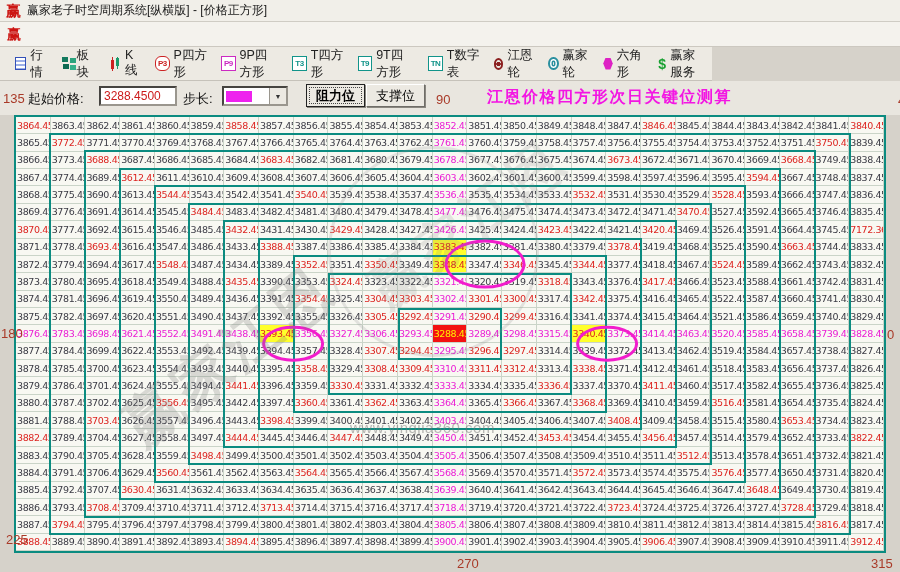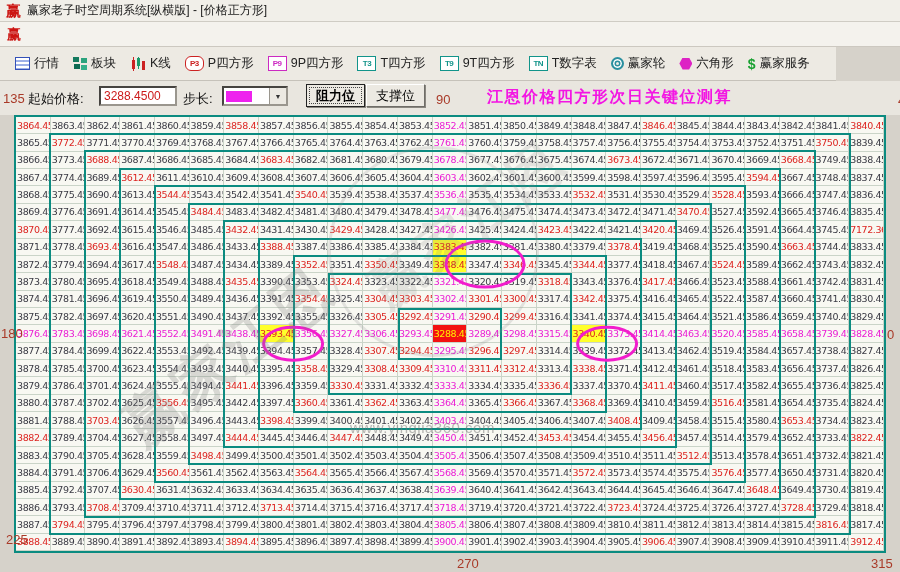--- a/index.html
+++ b/index.html
@@ -6,21 +6,21 @@
   body{width:900px;height:572px;overflow:hidden;position:relative;background:#d6d2ca;
        font-family:"Liberation Sans",sans-serif;-webkit-font-smoothing:antialiased;}
   .titlebar{position:absolute;left:0;top:0;width:900px;height:22px;background:#f1efe9;
             border-bottom:1px solid #cfccc4;display:flex;align-items:center;gap:6px;padding-left:6px;box-sizing:border-box;}
   .logo{color:#cc1512;font-weight:bold;font-size:15px;line-height:1;}
   .titletext{font-size:12px;color:#1a1a1a;}
   .menubar{position:absolute;left:0;top:22px;width:900px;height:25px;background:#f4f2ed;
            border-bottom:1px solid #ccc8c0;display:flex;align-items:center;padding-left:7px;box-sizing:border-box;}
   .menu-item{font-size:13px;color:#141414;padding:0 11px;cursor:default;}
   .menubar .logo{font-size:14px;margin-right:4px;}
-  .toolbar{position:absolute;left:0;top:47px;width:836px;height:34px;background:#edeae3;
+  .toolbar{position:absolute;left:0;top:47px;width:712px;height:34px;background:#edeae3;
            border-bottom:1px solid #c6c2ba;display:flex;align-items:center;padding-left:8px;box-sizing:border-box;}
   .tb{display:flex;align-items:center;gap:4px;padding:2px 7px;font-size:12.5px;color:#222;}
   .tb .ic{display:flex;align-items:center;justify-content:center;}
   .boxic{width:17px;height:13px;border:1px solid currentColor;background:#fff;
          font-size:8px;font-weight:bold;display:flex;align-items:center;justify-content:center;letter-spacing:-.5px;}
   .ic-table{width:15px;height:13px;border:1px solid #3350b8;box-sizing:border-box;
             background:repeating-linear-gradient(to bottom,#ffffff 0 2px,#9db0e8 2px 4px),#fff;}
   .ic-blocks{width:14px;height:13px;position:relative;}
   .ic-blocks::before{content:"";position:absolute;left:0;top:0;width:6px;height:5px;background:#147a5e;
             box-shadow:8px 1px 0 #2ba37d,1px 7px 0 #0d6a52,8px 8px 0 #35b08a;}
@@ -113,20 +113,24 @@
       <span class="ic boxic" style="color: rgb(18, 148, 138);">T3</span>
       <span>T四方形</span>
     </span>
     <span class="tb">
       <span class="ic boxic" style="color: rgb(18, 148, 138);">T9</span>
       <span>9T四方形</span>
     </span>
     <span class="tb">
       <span class="ic boxic" style="color: rgb(18, 148, 138);">TN</span>
       <span>T数字表</span>
+    </span>
+    <span class="tb">
+      <span class="ic ic-wheel"></span>
+      <span>江恩轮</span>
     </span>
     <span class="tb">
       <span class="ic ic-bigwheel"></span>
       <span>赢家轮</span>
     </span>
     <span class="tb">
       <span class="ic ic-hex"></span>
       <span>六角形</span>
     </span>
     <span class="tb">

